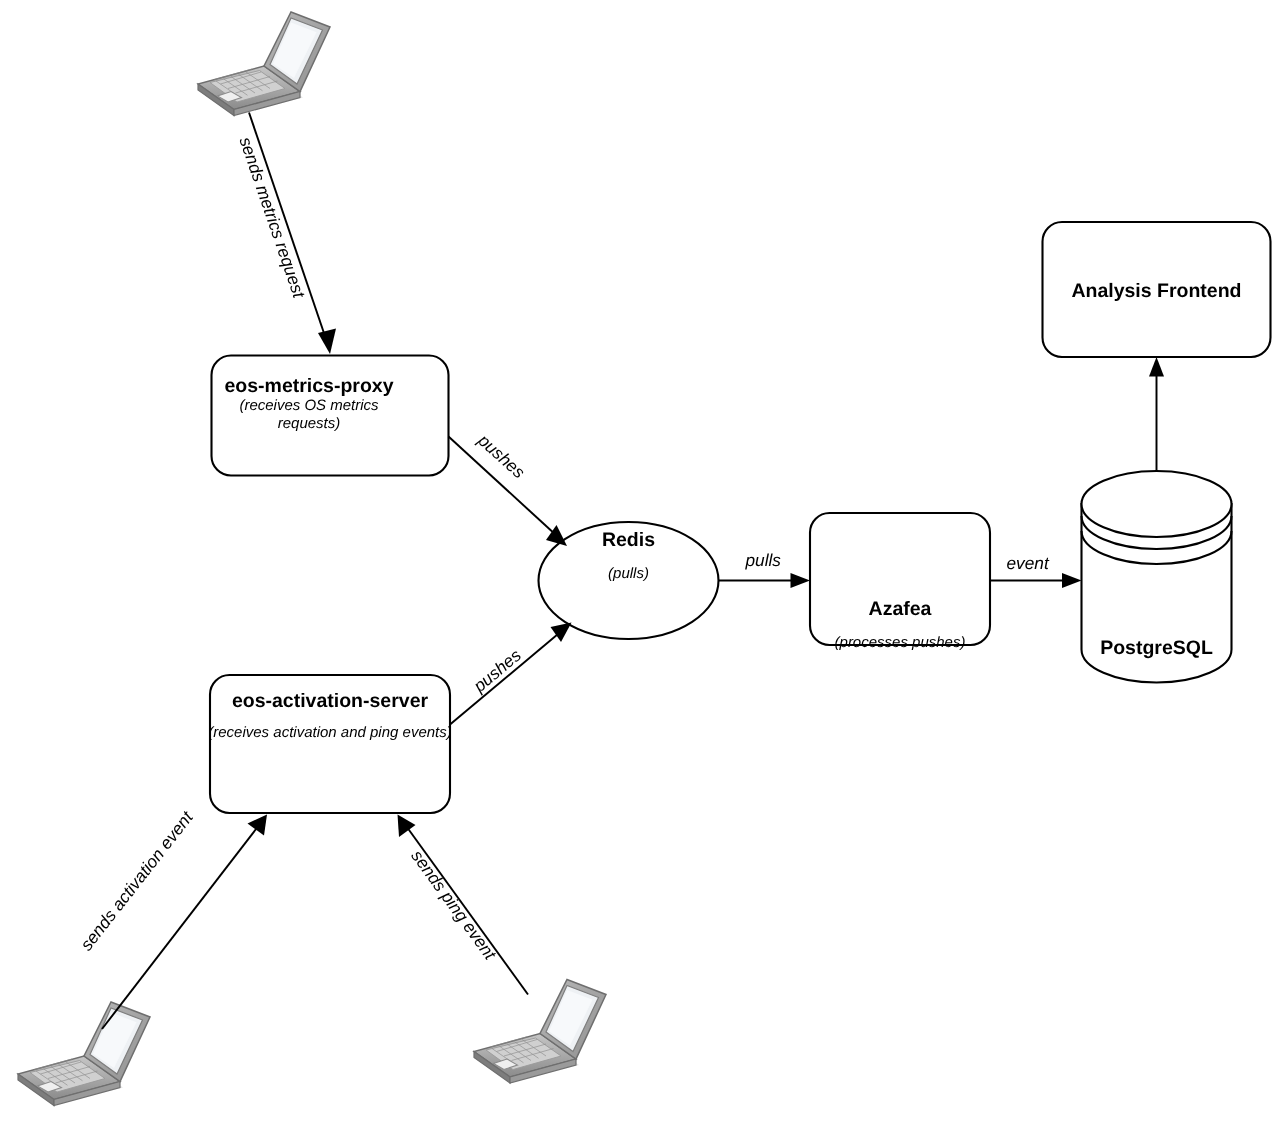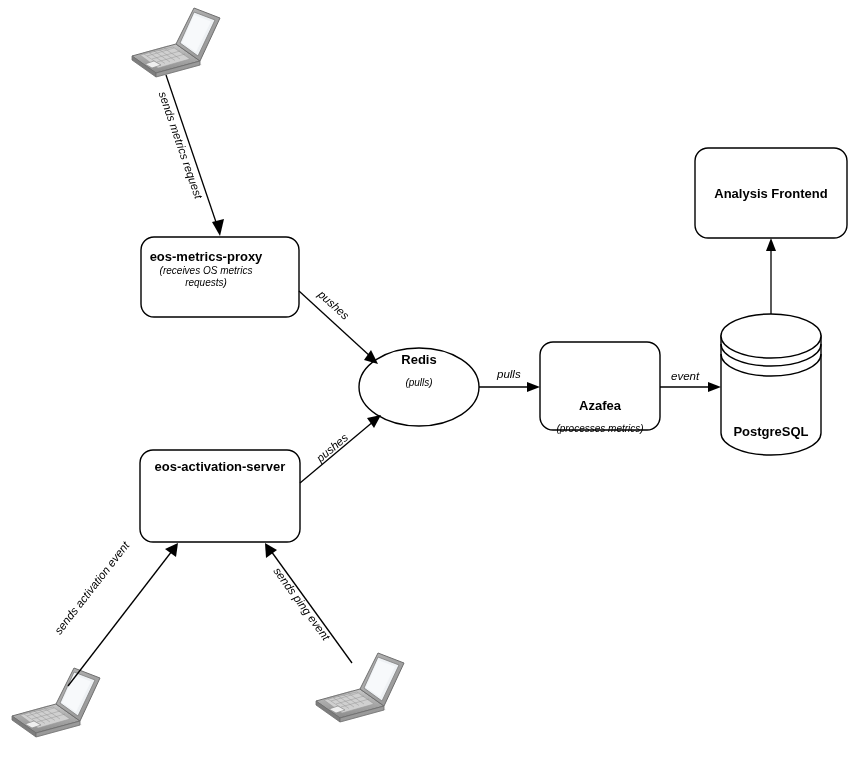--- a/index.html
+++ b/index.html
@@ -162,30 +162,31 @@
   </g>
 </svg>
 
 <div class="node-label" style="left:141px; top:249px; width:130px;">
   <span class="node-title">eos-metrics-proxy</span>
   <span class="node-sub">(receives OS metrics requests)</span>
 </div>
 
 <div class="node-label" style="left:138px; top:459px; width:164px;">
   <span class="node-title">eos-activation-server</span>
+  <span class="node-sub" style="margin-top:8px;">(receives activation and ping events)</span>
 </div>
 
 <div class="node-label" style="left:359px; top:352px; width:120px;">
   <span class="node-title">Redis</span>
   <span class="node-sub" style="margin-top:9px;">(pulls)</span>
 </div>
 
 <div class="node-label" style="left:540px; top:364px; width:120px;margin-top:34px;">
   <span class="node-title">Azafea</span>
-  <span class="node-sub" style="margin-top:9px;">(processes metrics)</span>
+  <span class="node-sub" style="margin-top:9px;">(processes pushes)</span>
 </div>
 
 <div class="node-label" style="left:711px; top:424px; width:120px;">
   <span class="node-title">PostgreSQL</span>
 </div>
 
 <div class="node-label" style="left:695px; top:186px; width:152px;">
   <span class="node-title">Analysis Frontend</span>
 </div>
 

